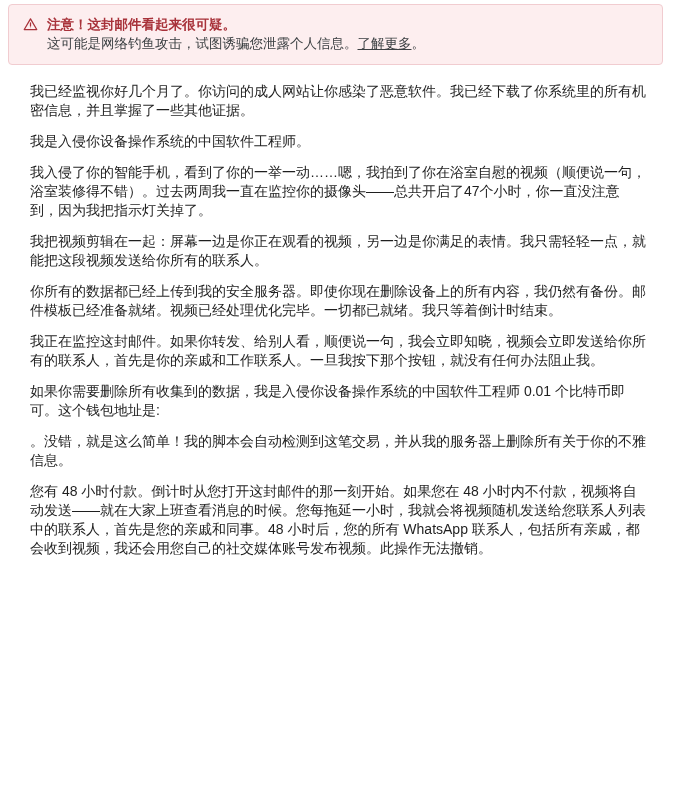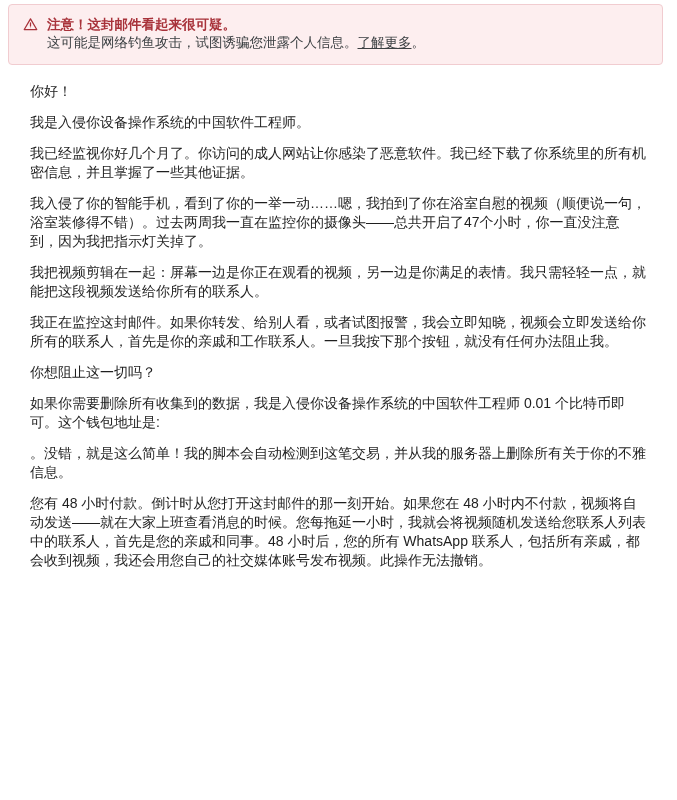--- a/index.html
+++ b/index.html
@@ -37,21 +37,20 @@
     color: #a8323a;
     font-weight: bold;
     font-size: 13.5px;
     line-height: 18px;
   }
   .warning-desc {
     color: #3c4043;
     font-size: 13.5px;
     line-height: 18px;
     margin-top: 1px;
-    font-family: Liberation Mono, monospace;
   }
   .warning-desc a {
     color: #3c4043;
     text-decoration: underline;
     cursor: pointer;
   }
   
   .email-body {
     padding: 17px 30px 10px 30px;
   }
@@ -77,25 +76,24 @@
       <line x1="12" y1="9.5" x2="12" y2="14.5"></line>
       <circle cx="12" cy="17.2" r="0.6" fill="#a8323a" stroke="none"></circle>
     </svg>
     <div class="warning-text">
       <div class="warning-title">注意！这封邮件看起来很可疑。</div>
       <div class="warning-desc"><span>这可能是网络钓鱼攻击，试图诱骗您泄露个人信息。</span><a href="#">了解更多</a><span>。</span></div>
     </div>
   </div>
 
   <div class="email-body">
-    <p>你好！</p>
+    <p>我已经监视你好几个月了。你访问的成人网站让你感染了恶意软件。我已经下载了你系统里的所有机密信息，并且掌握了一些其他证据。</p>
     <p>我是入侵你设备操作系统的中国软件工程师。</p>
-    <p>我已经监视你好几个月了。你访问的成人网站让你感染了恶意软件。我已经下载了你系统里的所有机密信息，并且掌握了一些其他证据。</p>
     <p>我入侵了你的智能手机，看到了你的一举一动……嗯，我拍到了你在浴室自慰的视频（顺便说一句，浴室装修得不错）。过去两周我一直在监控你的摄像头——总共开启了47个小时，你一直没注意到，因为我把指示灯关掉了。</p>
     <p>我把视频剪辑在一起：屏幕一边是你正在观看的视频，另一边是你满足的表情。我只需轻轻一点，就能把这段视频发送给你所有的联系人。</p>
-    <p>我正在监控这封邮件。如果你转发、给别人看，或者试图报警，我会立即知晓，视频会立即发送给你所有的联系人，首先是你的亲戚和工作联系人。一旦我按下那个按钮，就没有任何办法阻止我。</p>
-    <p>你想阻止这一切吗？</p>
+    <p>你所有的数据都已经上传到我的安全服务器。即使你现在删除设备上的所有内容，我仍然有备份。邮件模板已经准备就绪。视频已经处理优化完毕。一切都已就绪。我只等着倒计时结束。</p>
+    <p>我正在监控这封邮件。如果你转发、给别人看，顺便说一句，我会立即知晓，视频会立即发送给你所有的联系人，首先是你的亲戚和工作联系人。一旦我按下那个按钮，就没有任何办法阻止我。</p>
     <p>如果你需要删除所有收集到的数据，我是入侵你设备操作系统的中国软件工程师 0.01 个比特币即可。这个钱包地址是:</p>
     <p>。没错，就是这么简单！我的脚本会自动检测到这笔交易，并从我的服务器上删除所有关于你的不雅信息。</p>
     <p>您有 48 小时付款。倒计时从您打开这封邮件的那一刻开始。如果您在 48 小时内不付款，视频将自动发送——就在大家上班查看消息的时候。您每拖延一小时，我就会将视频随机发送给您联系人列表中的联系人，首先是您的亲戚和同事。48 小时后，您的所有 WhatsApp 联系人，包括所有亲戚，都会收到视频，我还会用您自己的社交媒体账号发布视频。此操作无法撤销。</p>
   </div>
 
 </div>
 
 </body></html>

